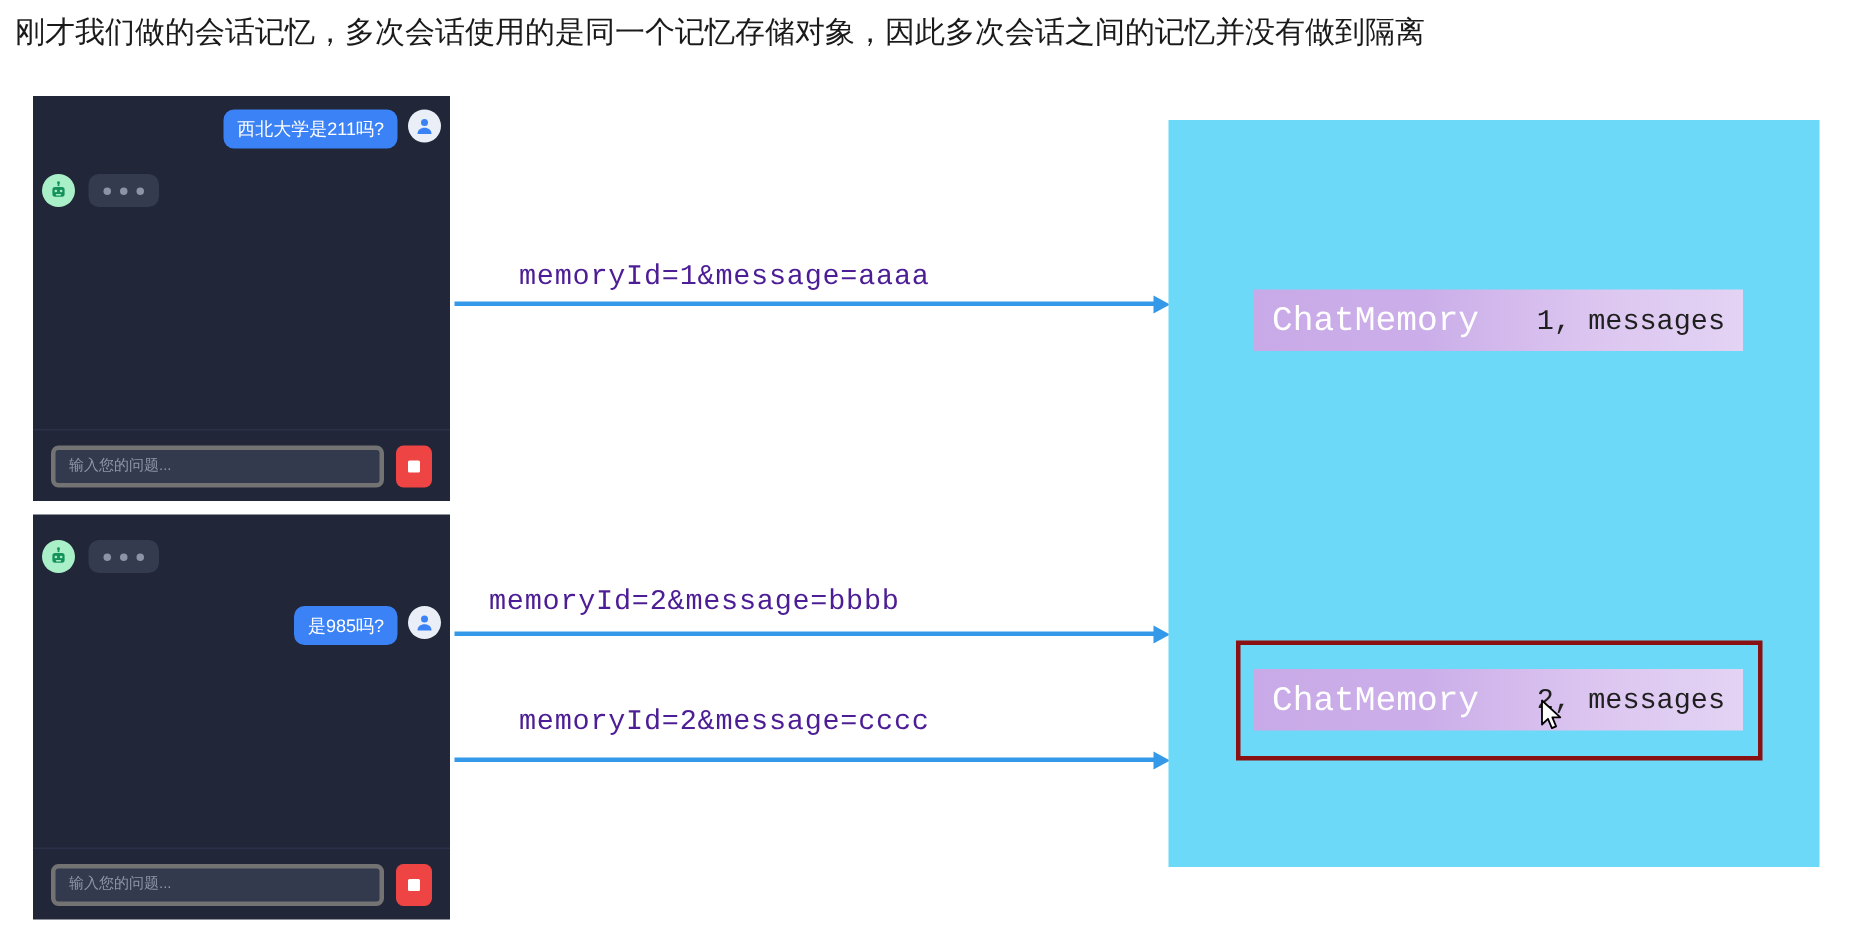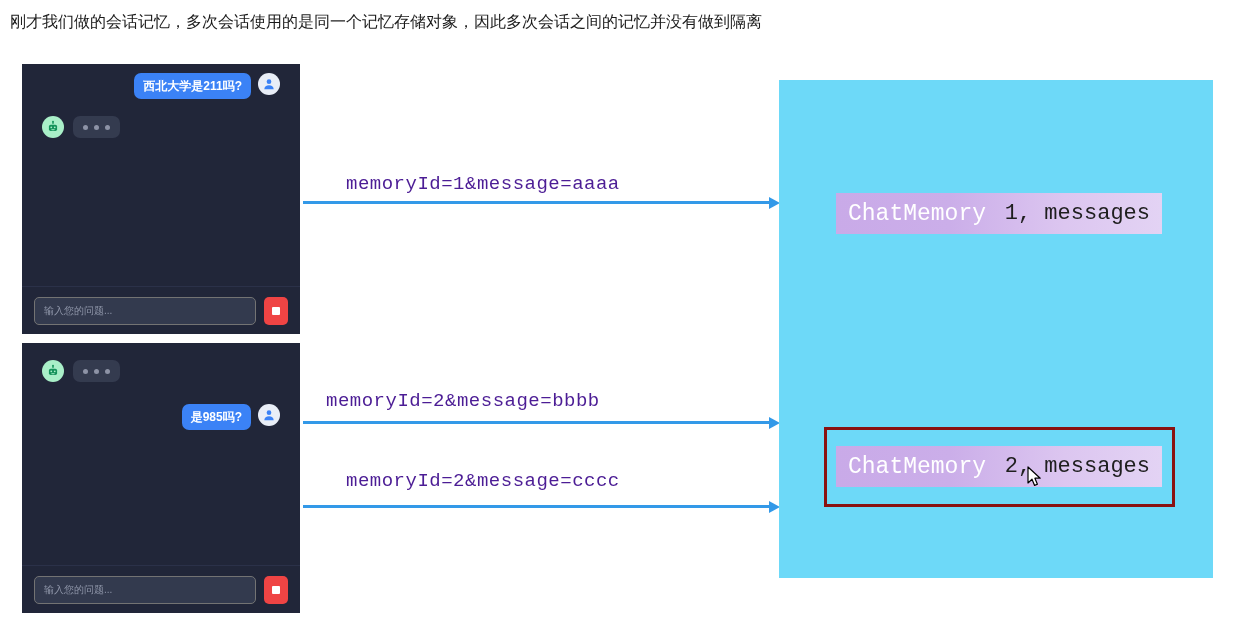--- a/index.html
+++ b/index.html
@@ -15,21 +15,21 @@
     font-family: "Liberation Sans", sans-serif;
   }
 
   
   #slide-title {
     position: absolute;
     left: 10px;
     top: 8px;
     width: 1225px;
     font-family: "Liberation Sans", sans-serif;
-    font-size: 16px;
+    font-size: 20px;
     line-height: 28px;
     color: #1a1a1a;
     white-space: nowrap;
     letter-spacing: 0px;
   }
 
   
   .chat-window {
     position: absolute;
     background: #212639;
@@ -41,24 +41,23 @@
   .chat-messages {
     position: absolute;
     left: 0; right: 0; top: 0;
     bottom: 48px;
     overflow: hidden;
   }
 
   .msg-row {
     display: flex;
     align-items: flex-start;
-    padding: 0 20px;
+    padding: 0 6px;
     box-sizing: border-box;
     width: 100%;
-    font-weight: bold;
   }
   .msg-row.user  { justify-content: flex-end; margin-top: 9px; }
   .msg-row.bot   { justify-content: flex-start; margin-top: 17px; }
 
   .bubble {
     border-radius: 7px;
     padding: 5px 9px;
     font-size: 12px;
     line-height: 16px;
     color: #ffffff;
@@ -105,21 +104,21 @@
     display: flex;
     align-items: center;
     padding: 0 12px;
     box-sizing: border-box;
     gap: 8px;
   }
   .chat-input {
     flex: 1 1 auto;
     height: 28px;
     background: #333a4e;
-    border: 1px solid #737373;
+    border: 3px solid #737373;
     border-radius: 5px;
     color: #9aa1b4;
     font-size: 10px;
     font-family: "Liberation Sans", sans-serif;
     padding: 0 9px;
     box-sizing: border-box;
     outline: none;
     position: relative;
   }
   .chat-input::placeholder { color: #8e95a8; }
@@ -183,21 +182,21 @@
   #memory-box-2 { left: 836px; top: 446px; width: 326px; height: 41px; }
 
   .mem-name {
     font-family: "Liberation Mono", monospace;
     font-size: 23px;
     color: #ffffff;
     white-space: nowrap;
   }
   .mem-value {
     font-family: "Liberation Mono", monospace;
-    font-size: 22px;
+    font-size: 19px;
     color: #1f1f1f;
     white-space: nowrap;
     margin-left: auto;
   }
 
   #memory-highlight {
     position: absolute;
     left: 824px; top: 427px;
     width: 351px; height: 80px;
     border: 3px solid #8a1111;

